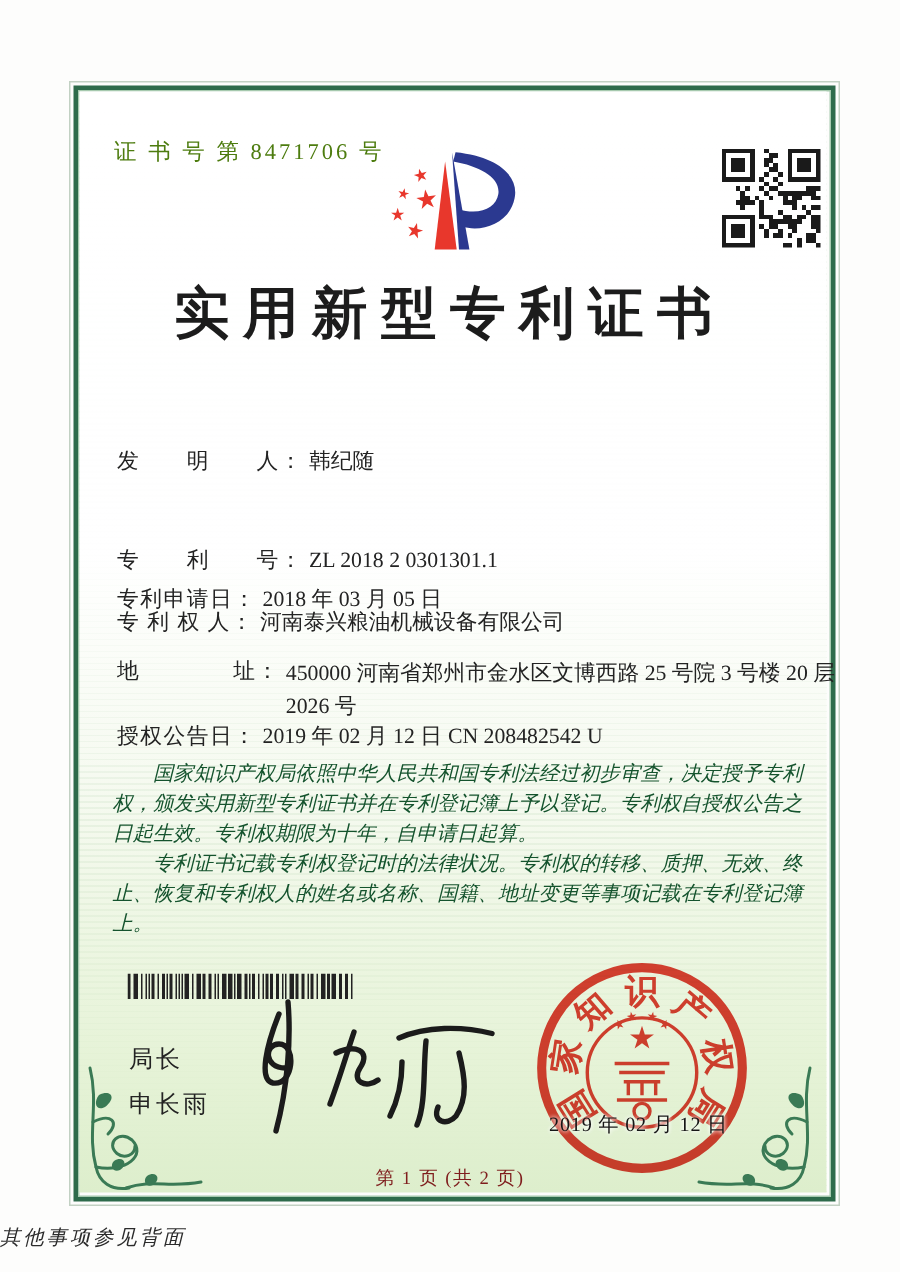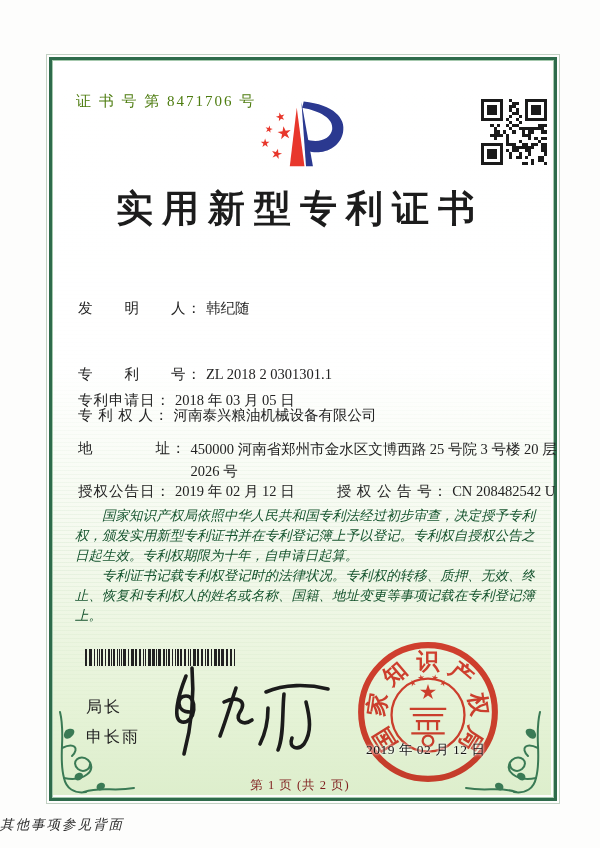--- a/index.html
+++ b/index.html
@@ -288,21 +288,20 @@
     <span class="lab">专 利 权 人：</span>
     <span class="val">河南泰兴粮油机械设备有限公司</span>
   </div>
   <div class="row row-address">
     <span class="lab">地　　　　址：</span>
     <span class="val">450000 河南省郑州市金水区文博西路 25 号院 3 号楼 20 层 2026 号</span>
   </div>
   <div class="row row-grant">
     <span class="lab">授权公告日：</span>
     <span class="val">2019 年 02 月 12 日</span>
-    <span class="lab grant-no-lab">授 权 公 告 号：</span>
     <span class="val">CN 208482542 U</span>
   </div>
 
   <div class="paras">
     <p>国家知识产权局依照中华人民共和国专利法经过初步审查，决定授予专利权，颁发实用新型专利证书并在专利登记簿上予以登记。专利权自授权公告之日起生效。专利权期限为十年，自申请日起算。</p>
     <p>专利证书记载专利权登记时的法律状况。专利权的转移、质押、无效、终止、恢复和专利权人的姓名或名称、国籍、地址变更等事项记载在专利登记簿上。</p>
   </div>
 
   <svg class="barcode" id="barcode-svg" viewBox="0 0 152 17" preserveAspectRatio="none">
       <rect x="0" y="0" width="2" height="17" fill="#222"></rect>

